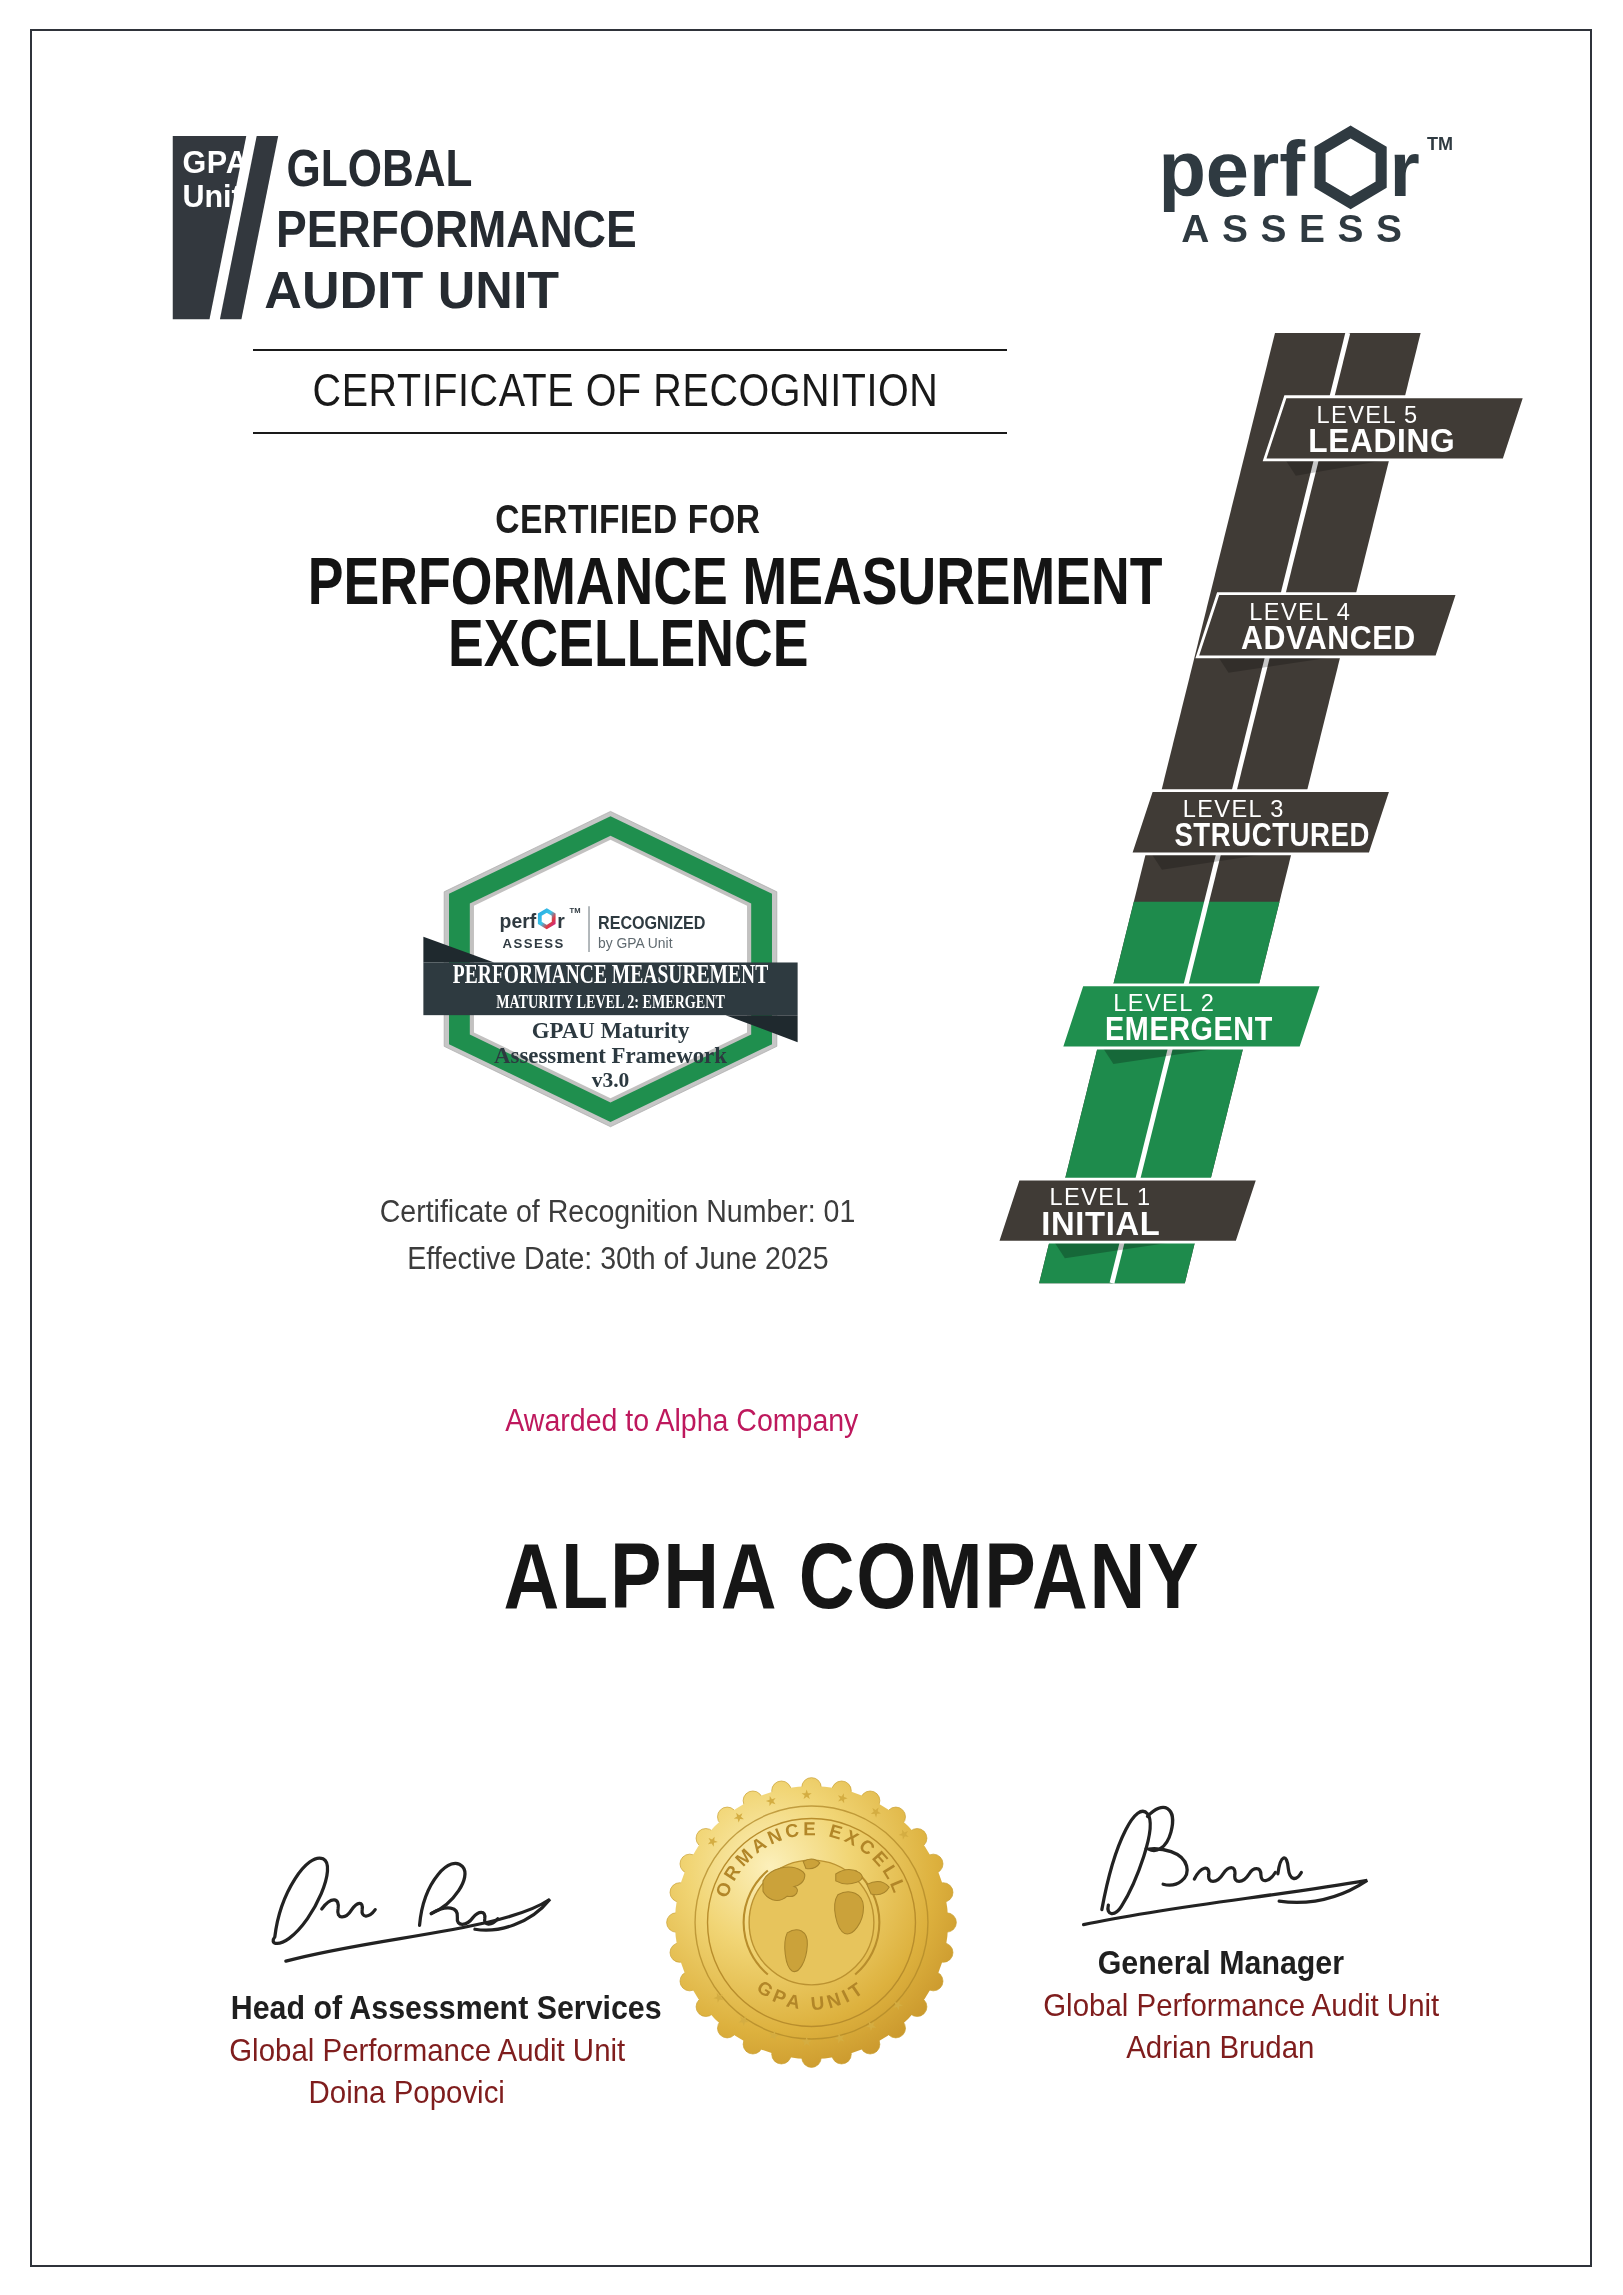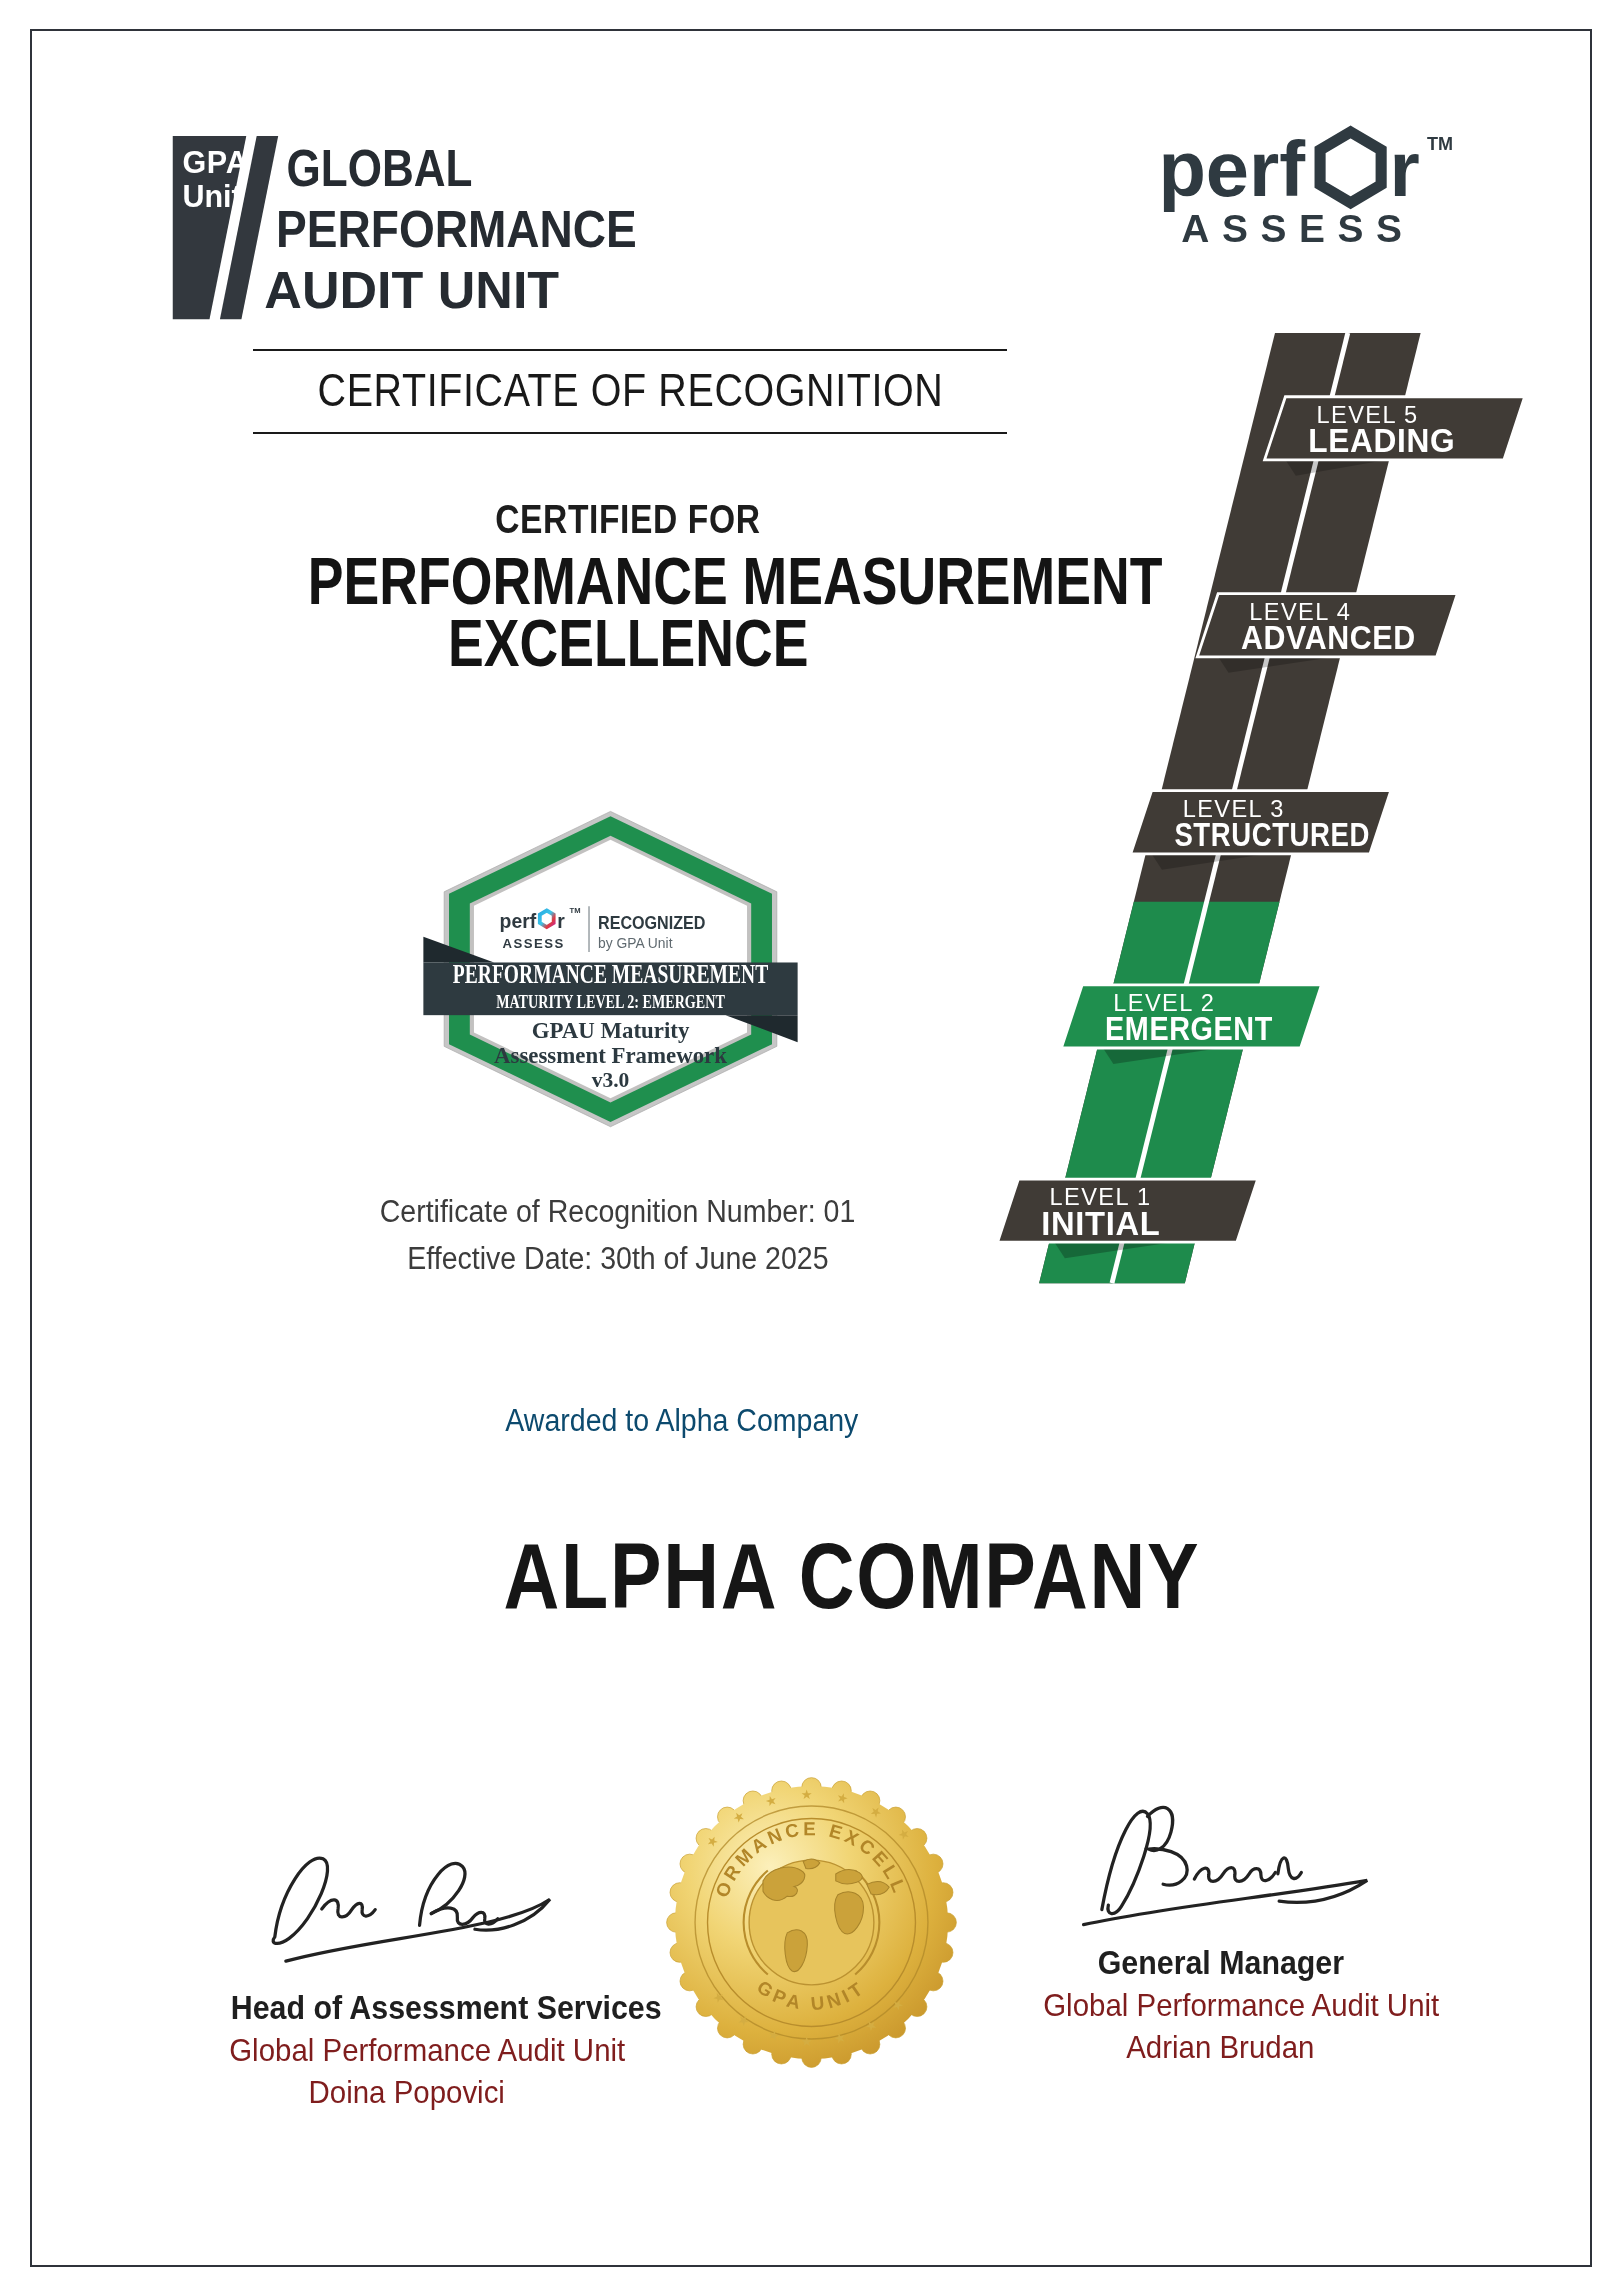--- a/index.html
+++ b/index.html
@@ -6,29 +6,29 @@
   .page{position:relative;width:1623px;height:2295px;background:#ffffff;overflow:hidden;
         font-family:"Liberation Sans", sans-serif;color:#1f1f1f;}
   .abs{position:absolute;}
   .frame{left:30px;top:28.5px;width:1558px;height:2234px;border:2.8px solid #2f333a;}
   .leftcol{left:201px;width:854px;text-align:center;}
   .ib{display:inline-block;white-space:nowrap;}
   .cx80{transform:scaleX(.80);transform-origin:center;}
   .cx84{transform:scaleX(.84);transform-origin:center;}
   .cx92{transform:scaleX(.92);transform-origin:center;}
   .title-block{left:253px;top:349px;width:754px;border-top:2.8px solid #1a1a1a;border-bottom:2.8px solid #1a1a1a;
-               padding:11px 0 15.3px 0;text-align:center;}
+               padding:11px 0 15.3px 0;}
   .title-text{font-size:47px;font-weight:400;letter-spacing:0.7px;color:#191919;}
   .certified{top:497px;font-size:40px;font-weight:700;color:#1d1d1d;letter-spacing:0.7px;}
   .award{font-size:67px;font-weight:700;color:#141414;letter-spacing:0px;line-height:67px;}
   .aw1{top:547px;}
   .aw2{top:609px;}
   .issued{top:704px;font-size:32px;font-weight:400;color:#2e2e2e;line-height:43px;letter-spacing:1.4px;}
   .certnum{left:229px;top:1188px;width:777px;text-align:center;font-size:31px;color:#3c3c3c;line-height:47px;}
-  .awarded{left:0px;top:1395px;width:1364px;text-align:center;font-size:31px;color:#0c4a6e;line-height:51px;}
+  .awarded{left:0px;top:1395px;width:1364px;text-align:center;font-size:31px;color:#be185d;line-height:51px;}
   .company{left:0px;top:1524px;width:1623px;text-align:center;font-size:92px;font-weight:700;
            letter-spacing:2.1px;color:#161616;padding-left:40px;}
   .signblock{width:389px;text-align:center;}
   .sg-left{left:212px;top:1821px;}
   .sg-right{left:1026px;top:1776px;}
   .sig-title{font-size:33px;font-weight:700;color:#1f1f1f;line-height:43px;}
   .sig-org,.sig-name{font-size:32px;font-weight:400;color:#7f1d1d;line-height:42px;}
   svg text{font-family:"Liberation Sans", sans-serif;}
   svg .serif{font-family:"Liberation Serif", serif;}
 </style>

